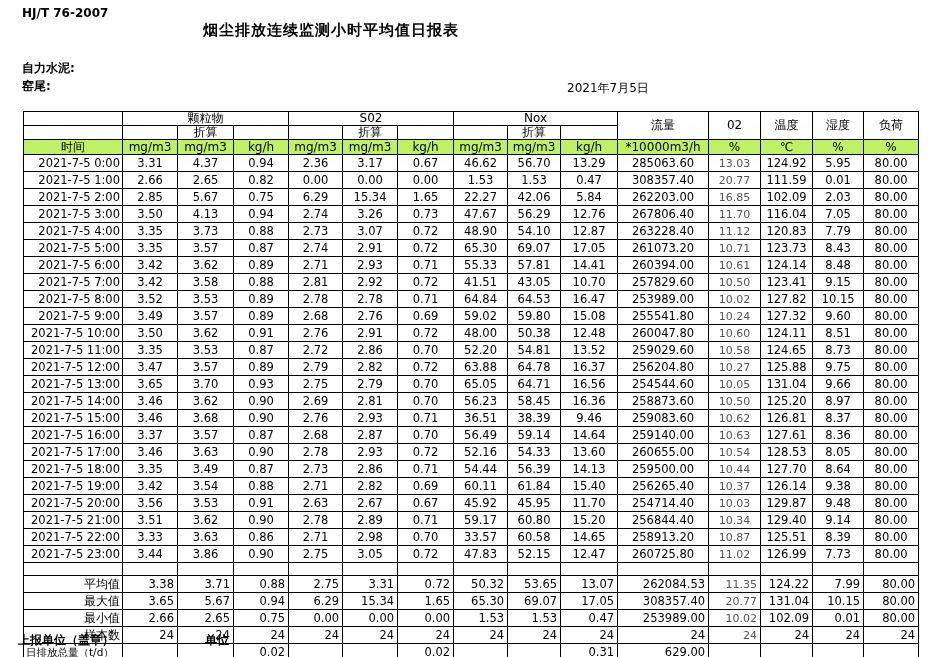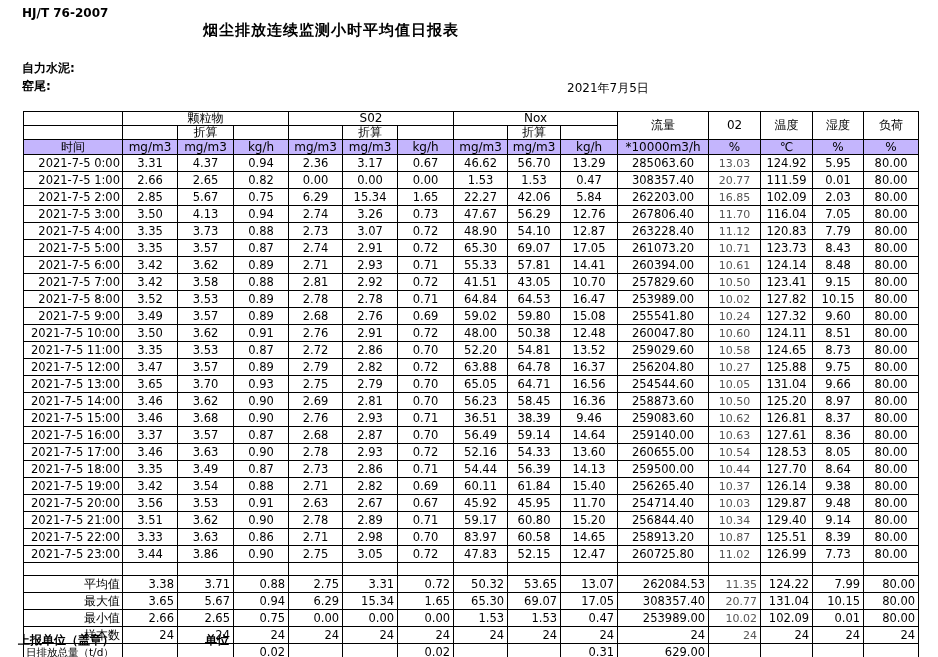--- a/index.html
+++ b/index.html
@@ -16,21 +16,21 @@
   .foot-unit{left:205px;top:632px;font-size:12px;font-weight:bold;}
 
   table.report{position:absolute;left:23px;top:111px;border-collapse:collapse;table-layout:fixed;
                width:895px;border-radius:17px;}
   table.report th,table.report td{border:1px solid #000;padding:0 2px;overflow:hidden;
                white-space:nowrap;font-weight:normal;vertical-align:middle;}
   thead th{font-size:12px;text-align:center;line-height:13px;}
   thead tr.hr1{height:14px;}
   thead tr.hr2{height:14px;}
   thead tr.hr3{height:15px;}
-  .green{background:#c4b5fd;}
+  .green{background:#bef264;}
   tbody td{font-size:11.5px;line-height:13px;}
   tbody tr{height:17px;}
   tr.spacer-row{height:13px;}
   .time-cell{text-align:right;padding-right:3px;font-size:11.5px;}
   .num{text-align:center;}
   .o2{color:#555;font-size:11px;margin-top:40px;}
   tr.sum td.num{text-align:right;padding-right:3px;}
   .label-cell{text-align:right;padding-right:3px;font-size:12px;}
   .total-label{text-align:left;font-size:10.5px;padding-left:0;}
 </style>
@@ -480,21 +480,21 @@
           <td class="num">80.00</td>
         </tr>
         <tr>
           <td class="time-cell">2021-7-5 22:00</td>
           <td class="num">3.33</td>
           <td class="num">3.63</td>
           <td class="num">0.86</td>
           <td class="num">2.71</td>
           <td class="num">2.98</td>
           <td class="num">0.70</td>
-          <td class="num">83.97</td>
+          <td class="num">33.57</td>
           <td class="num">60.58</td>
           <td class="num">14.65</td>
           <td class="num">258913.20</td>
           <td class="num o2">10.87</td>
           <td class="num">125.51</td>
           <td class="num">8.39</td>
           <td class="num">80.00</td>
         </tr>
         <tr>
           <td class="time-cell">2021-7-5 23:00</td>

